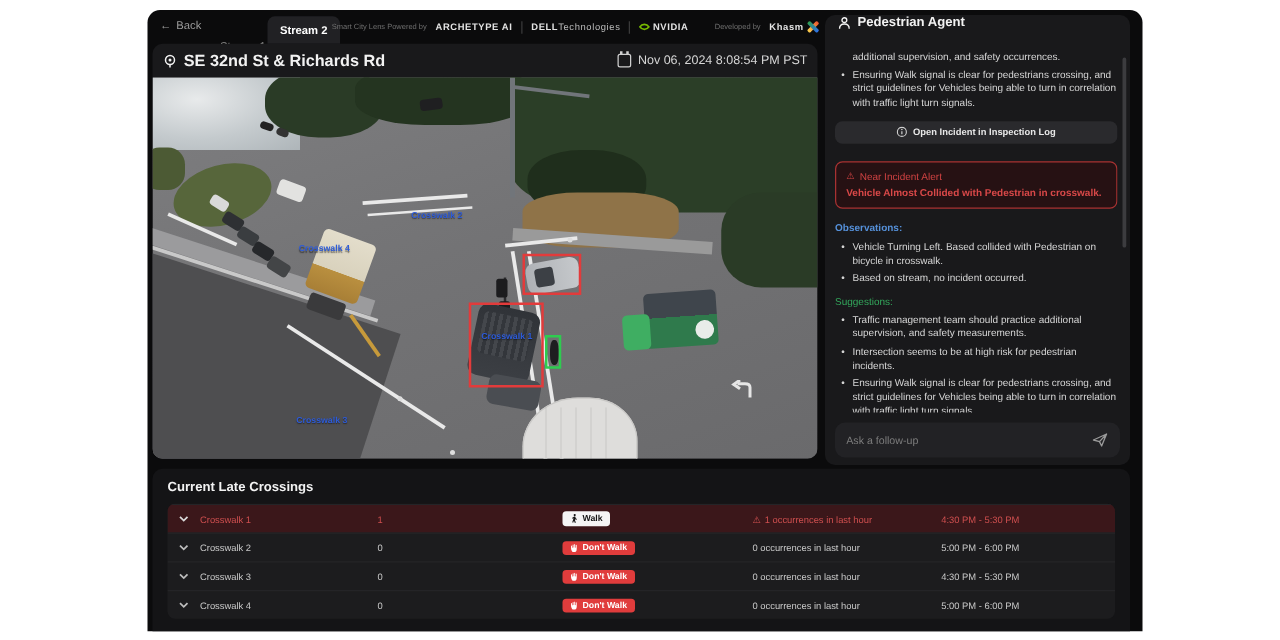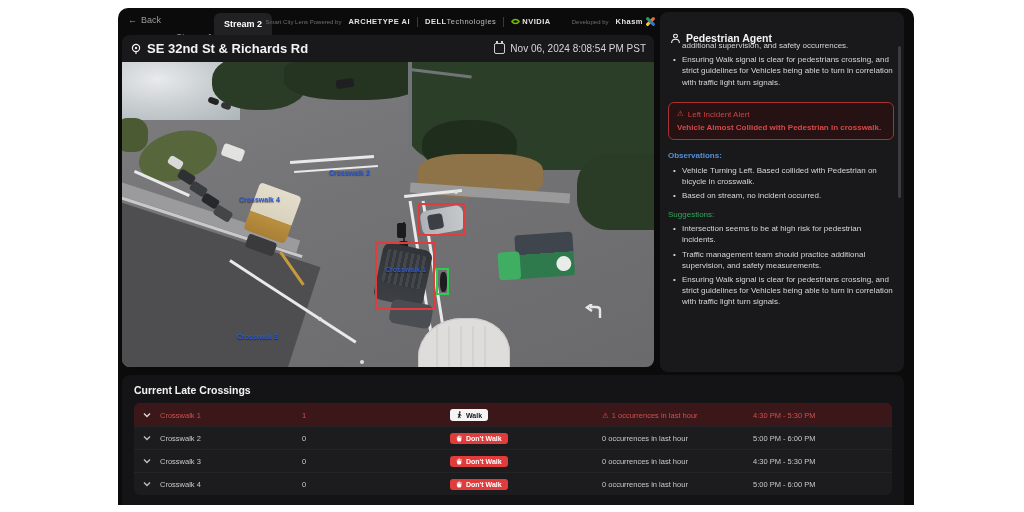--- a/index.html
+++ b/index.html
@@ -94,21 +94,21 @@
     background:repeating-linear-gradient(90deg, rgba(0,0,0,.05) 0 2px, transparent 2px 12px); }
   .bbox { border:2px solid #e23b3b; }
   .bbox-green { border:2px solid #2ecc4f; }
   .bb1 { left:296px; top:141px; width:47px; height:33px; }
   .bb2 { left:253px; top:180px; width:60px; height:68px; }
   .bb3 { left:314px; top:206px; width:13px; height:27px; }
   .cw-label { color:#2d5bd8; font-size:7px; font-weight:bold; text-shadow:0 1px 1px rgba(0,0,0,.5); white-space:nowrap; }
 
   
   .right-panel { position:absolute; left:542px; top:4px; width:244px; height:360px; background:#19191b; border-radius:8px; overflow:hidden; }
-  .agent-head { display:flex; align-items:center; gap:5px; padding:20px 10px 4px; }
+  .agent-head { display:flex; align-items:center; gap:5px; padding:0 10px 4px; }
   .agent-title { color:#f2f2f2; font-size:10.5px; font-weight:bold; }
   .agent-scroll { position:absolute; left:8px; right:10px; top:28px; bottom:42px; overflow:hidden; color:#d6d6d6; font-size:8px; line-height:1.4; }
   .msg-text { padding-left:14px; }
   .bullet { position:relative; padding-left:14px; margin-top:3px; }
   .bullet:before { content:"•"; position:absolute; left:5px; color:#d6d6d6; }
   .log-btn { margin-top:9px; width:100%; height:18px; background:#2a2a2d; border:none; border-radius:6px; color:#e8e8e8;
     font-size:7.5px; font-weight:bold; display:flex; align-items:center; justify-content:center; gap:4px; cursor:pointer; font-family:inherit; }
   .alert-box { margin-top:14px; border:1px solid #a83232; background:#261113; border-radius:6px; padding:6px 8px; }
   .alert-title { color:#cf4242; font-size:8px; display:flex; gap:4px; align-items:center; }
   .alert-sub { color:#d84848; font-size:8px; font-weight:bold; margin-top:3px; line-height:1.3; }
@@ -264,42 +264,56 @@
         <svg width="11" height="11" viewBox="0 0 12 12">
           <circle cx="6" cy="3.4" r="2.1" fill="none" stroke="#f2f2f2" stroke-width="1.2"></circle>
           <path d="M1.8 11 Q1.8 6.8 6 6.8 Q10.2 6.8 10.2 11" fill="none" stroke="#f2f2f2" stroke-width="1.2"></path>
         </svg>
         <span class="agent-title">Pedestrian Agent</span>
       </div>
 
       <div class="agent-scroll">
         <div class="msg-text">additional supervision, and safety occurrences.</div>
         <div class="bullet">Ensuring Walk signal is clear for pedestrians crossing, and strict guidelines for Vehicles being able to turn in correlation with traffic light turn signals.</div>
+        <button class="log-btn">
+          <svg width="9" height="9" viewBox="0 0 10 10">
+              <circle cx="5" cy="5" r="4" fill="none" stroke="#cfcfcf" stroke-width="1"></circle>
+              <path d="M5 4.4 L5 7.2" stroke="#cfcfcf" stroke-width="1.1"></path>
+              <circle cx="5" cy="2.9" r=".7" fill="#cfcfcf"></circle>
+            </svg>
+          <span>Open Incident in Inspection Log</span>
+        </button>
 
         <div class="alert-box">
           <div class="alert-title">
             <span class="warn-glyph">⚠</span>
-            <span>Left Incident Alert</span>
+            <span>Near Incident Alert</span>
           </div>
           <div class="alert-sub">Vehicle Almost Collided with Pedestrian in crosswalk.</div>
         </div>
 
         <div class="h-obs">Observations:</div>
         <div class="bullet">Vehicle Turning Left. Based collided with Pedestrian on bicycle in crosswalk.</div>
         <div class="bullet">Based on stream, no incident occurred.</div>
 
         <div class="h-sug">Suggestions:</div>
+        <div class="bullet">Traffic management team should practice additional supervision, and safety measurements.</div>
         <div class="bullet">Intersection seems to be at high risk for pedestrian incidents.</div>
-        <div class="bullet">Traffic management team should practice additional supervision, and safety measurements.</div>
         <div class="bullet">Ensuring Walk signal is clear for pedestrians crossing, and strict guidelines for Vehicles being able to turn in correlation with traffic light turn signals.</div>
 
       </div>
 
       <div class="scrollbar"></div>
 
+      <div class="followup">
+        <input type="text" placeholder="Ask a follow-up" style="">
+        <svg class="send" viewBox="0 0 16 16">
+          <path d="M2 8 L14 2.5 L9.5 13.5 L7.5 9.5 Z M7.5 9.5 L14 2.5" fill="none" stroke="#9a9a9a" stroke-width="1.2" stroke-linejoin="round"></path>
+        </svg>
+      </div>
     </div>
 
     <div class="bottom-panel">
       <div class="lc-title">Current Late Crossings</div>
       <div class="lc-table">
 
         <div class="lc-row row-alert">
           <svg class="chev" viewBox="0 0 10 10">
               <path d="M2 3.5 L5 6.5 L8 3.5" fill="none" stroke="currentColor" stroke-width="1.4"></path>
             </svg>

